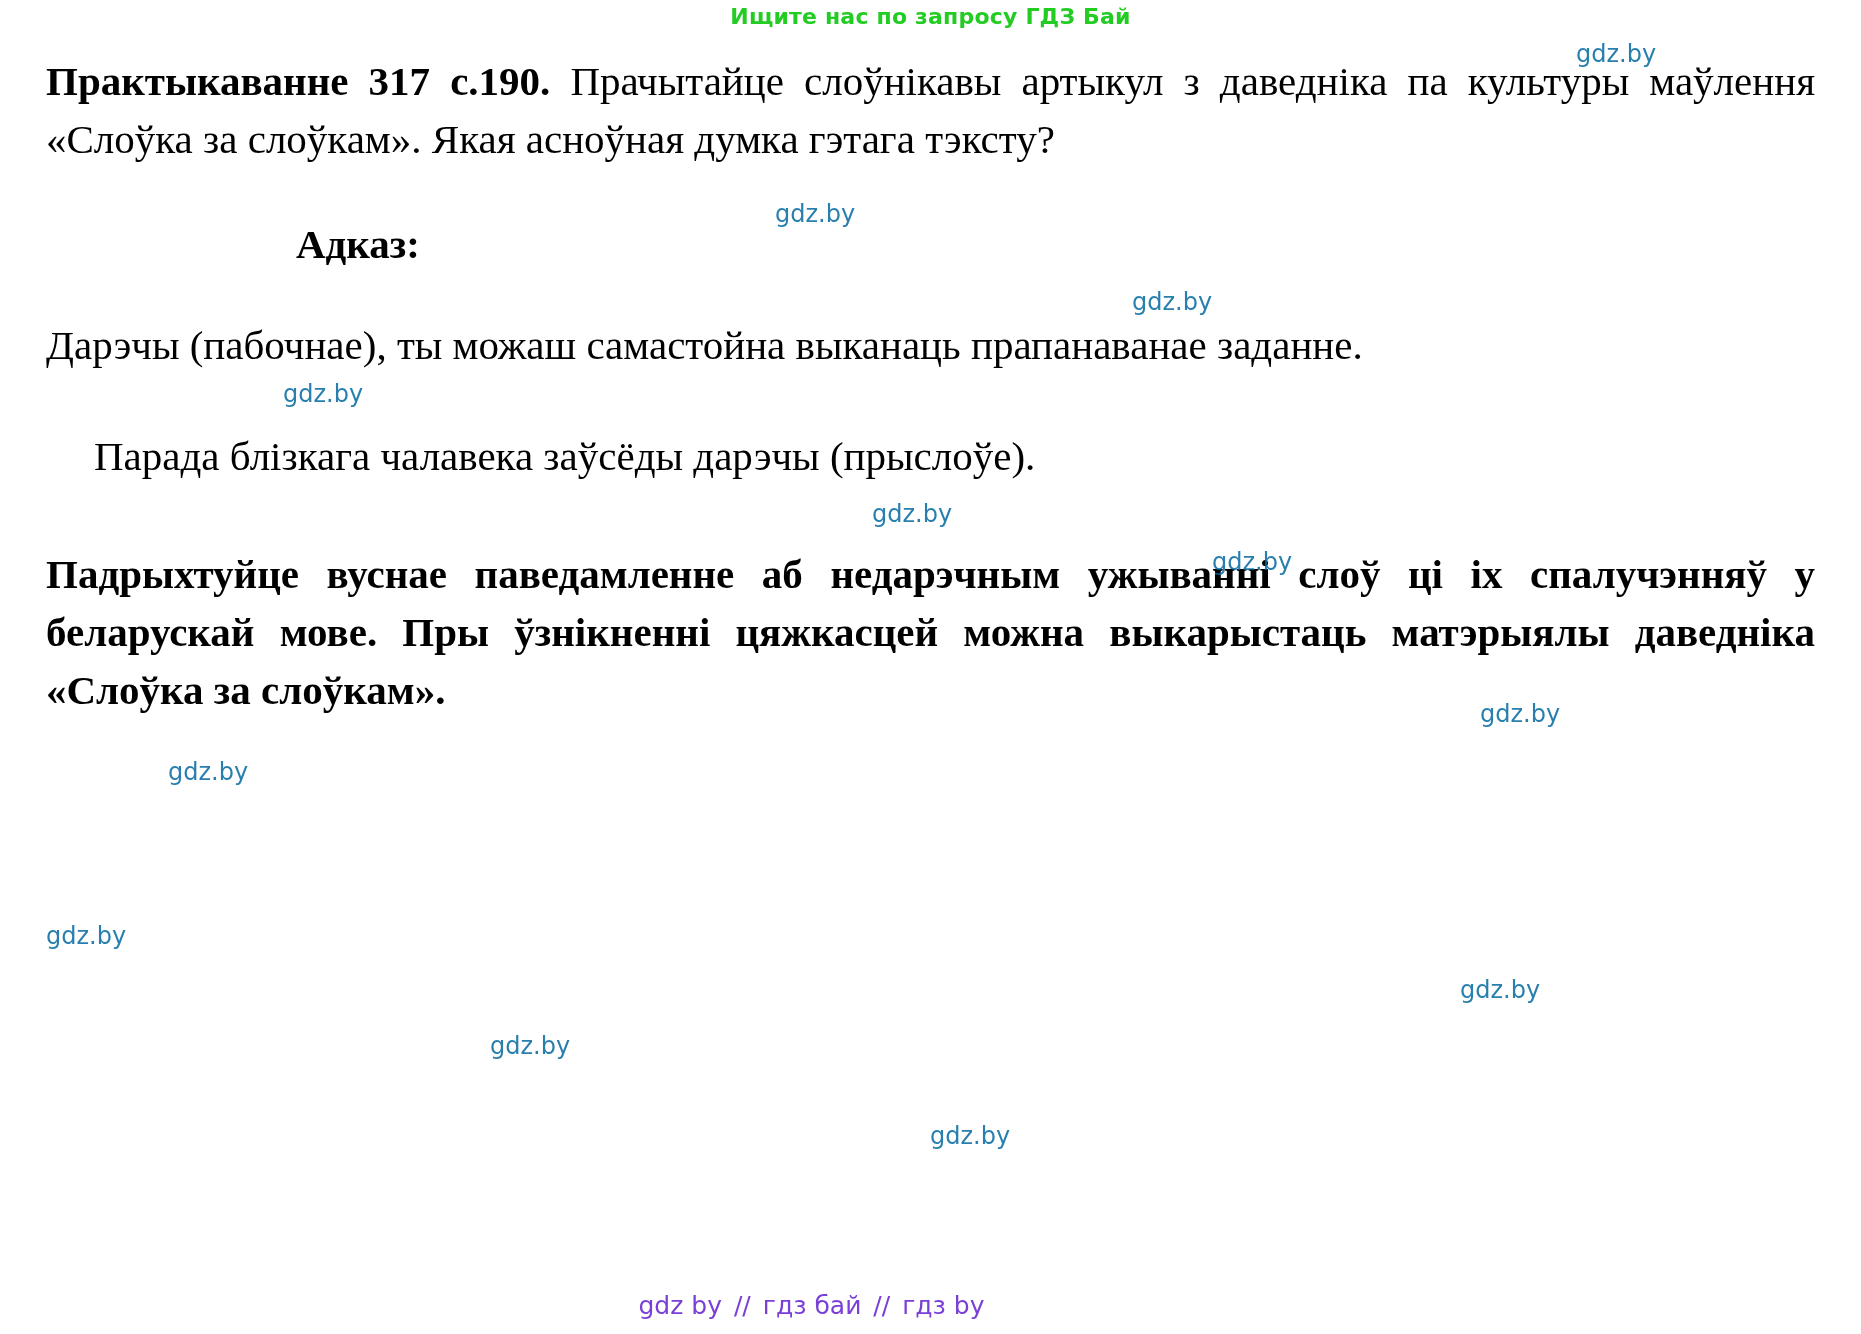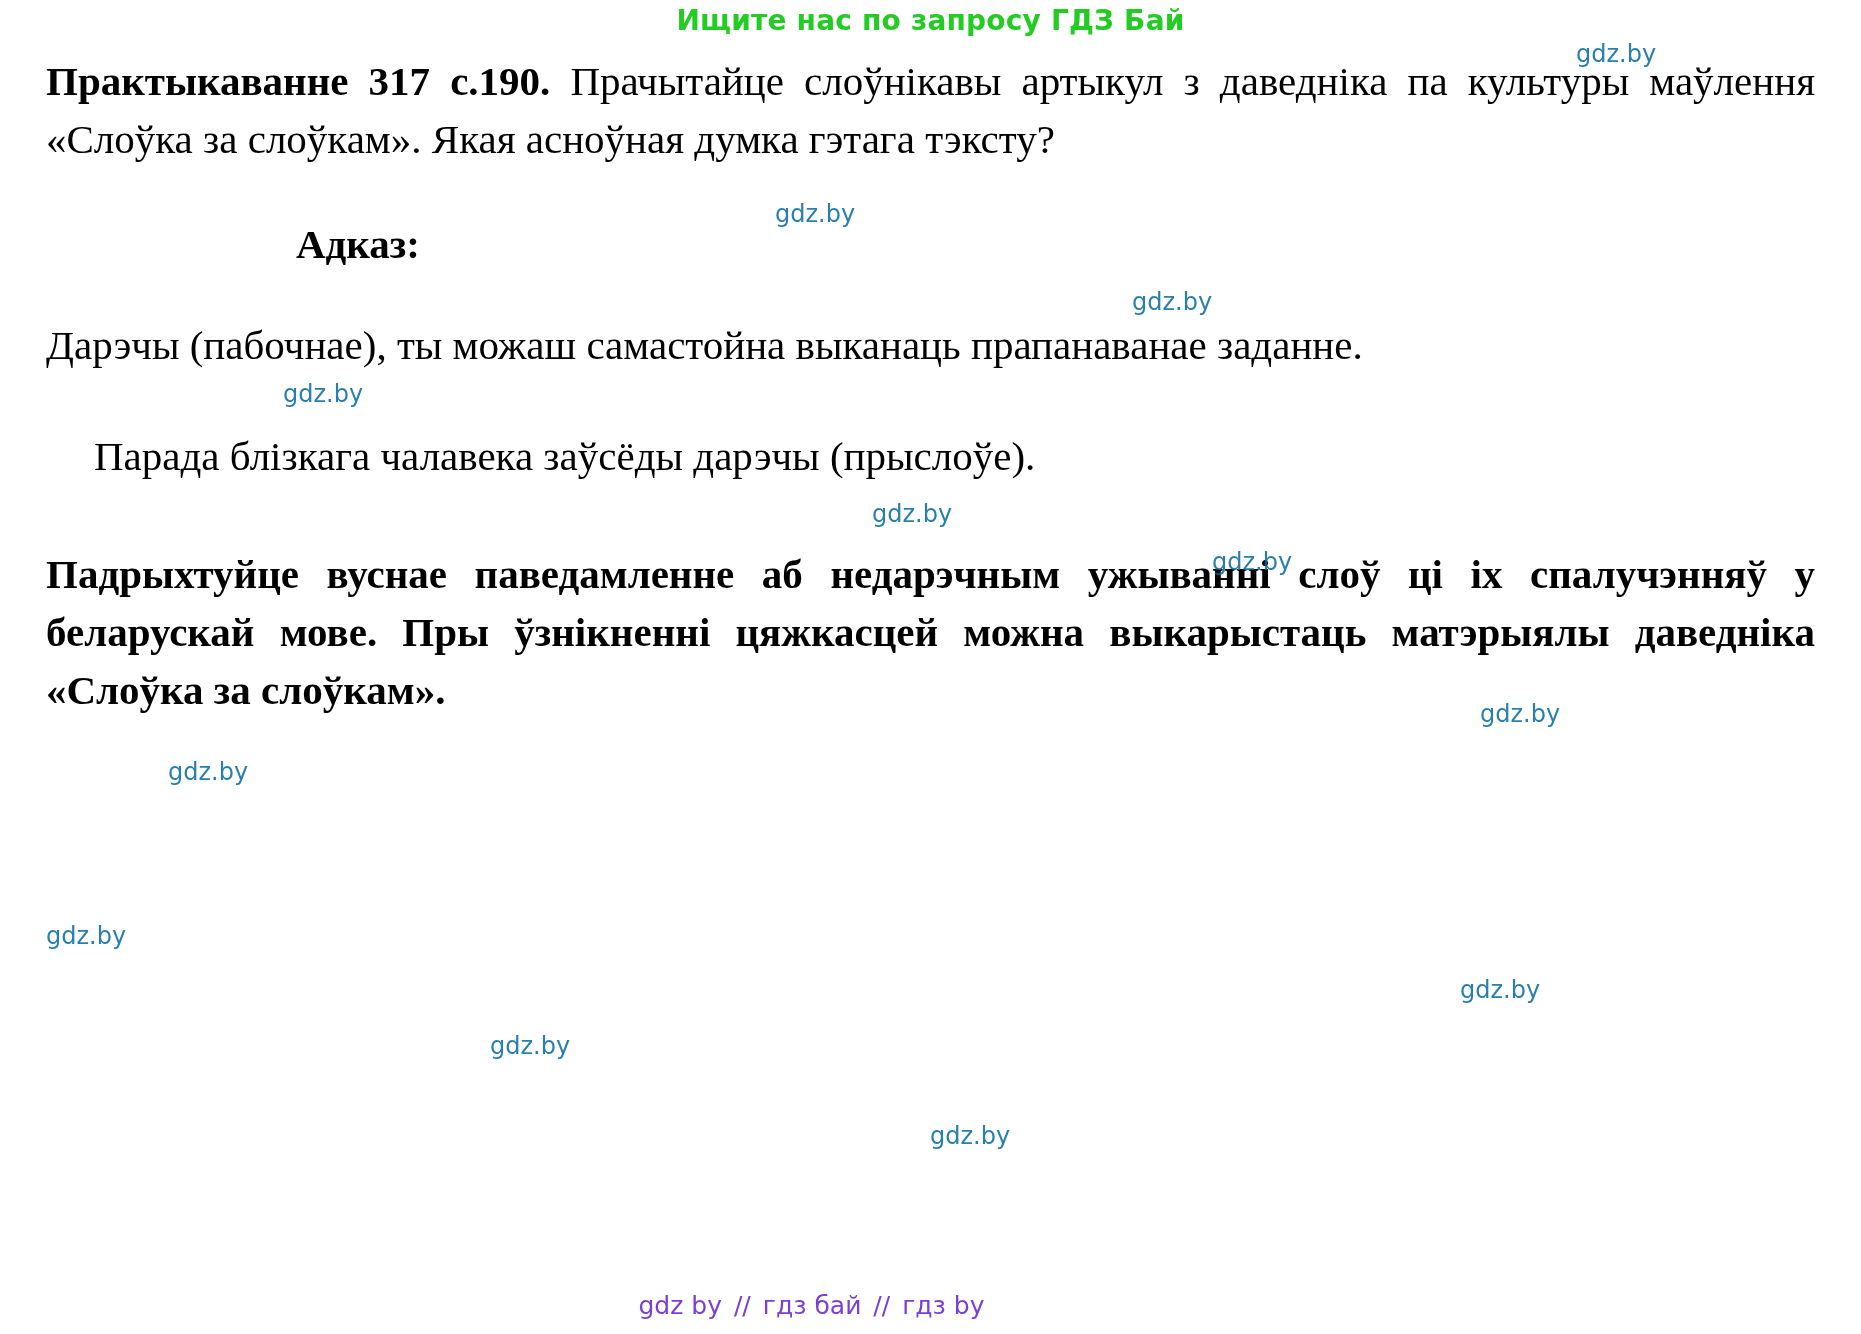--- a/index.html
+++ b/index.html
@@ -23,21 +23,21 @@
     padding: 0 46px;
   }
   .top-banner {
     position: absolute;
     top: 0;
     left: 0;
     width: 1861px;
     text-align: center;
     font-family: "DejaVu Sans", sans-serif;
     font-weight: bold;
-    font-size: 28px;
+    font-size: 22px;
     color: #22cc22;
     padding-top: 4px;
     letter-spacing: 0.2px;
   }
   .content {
     position: relative;
     padding-top: 52px;
   }
   p {
     margin: 0;

